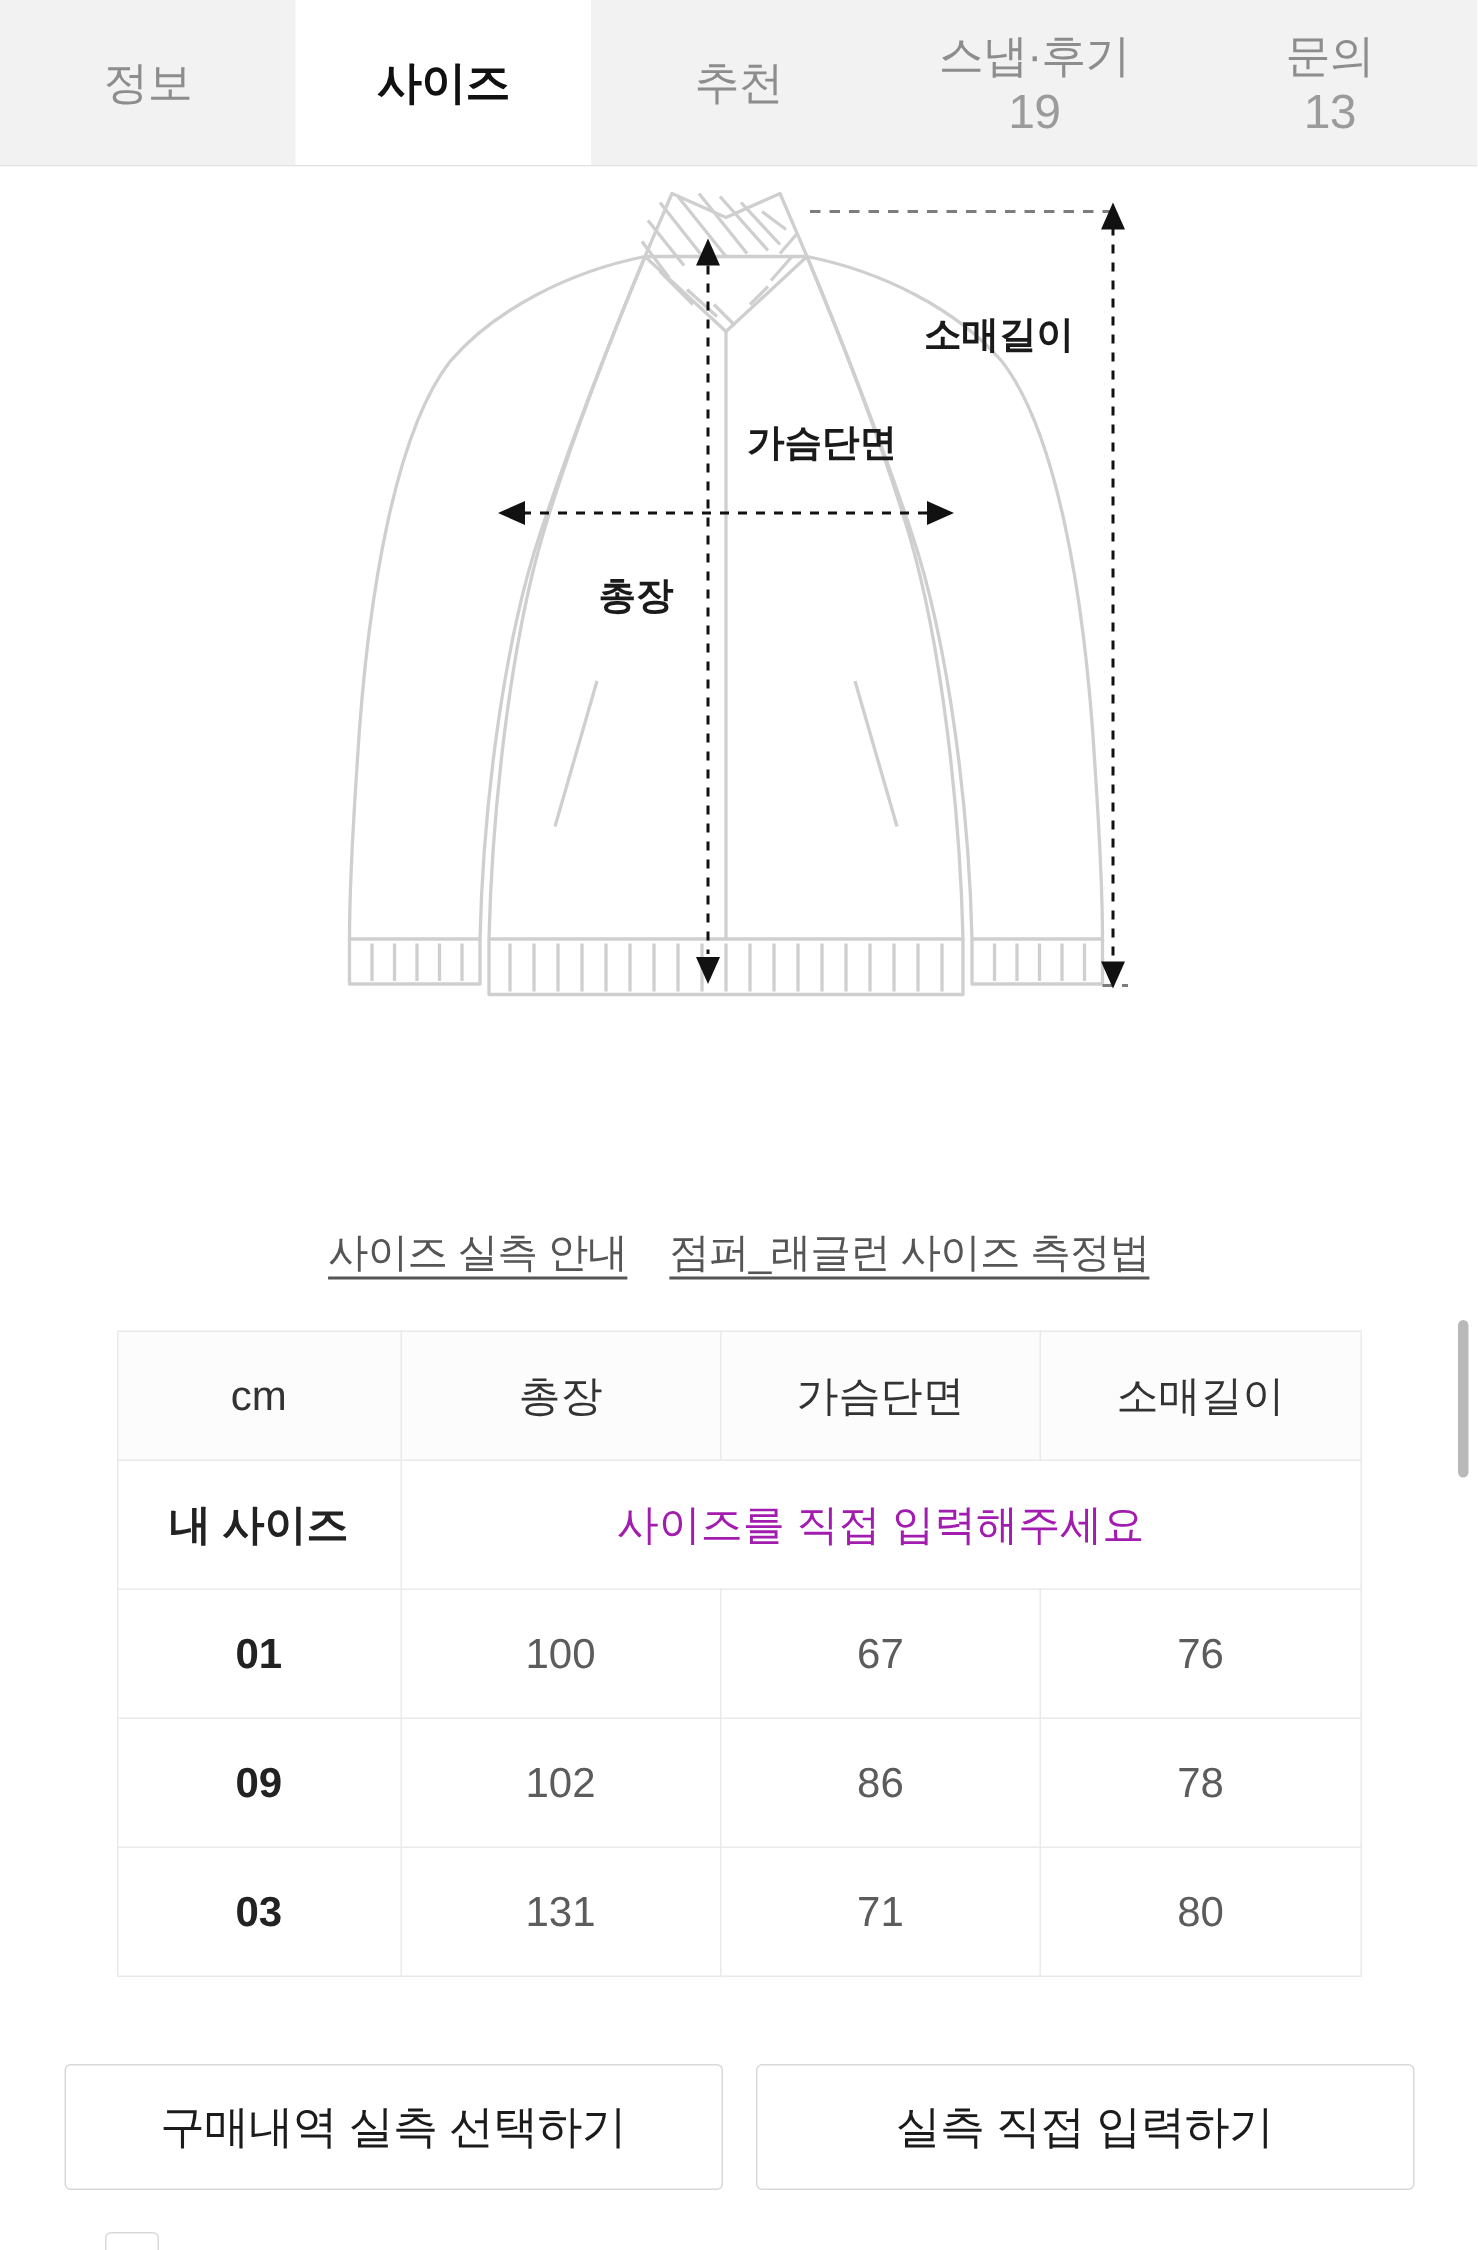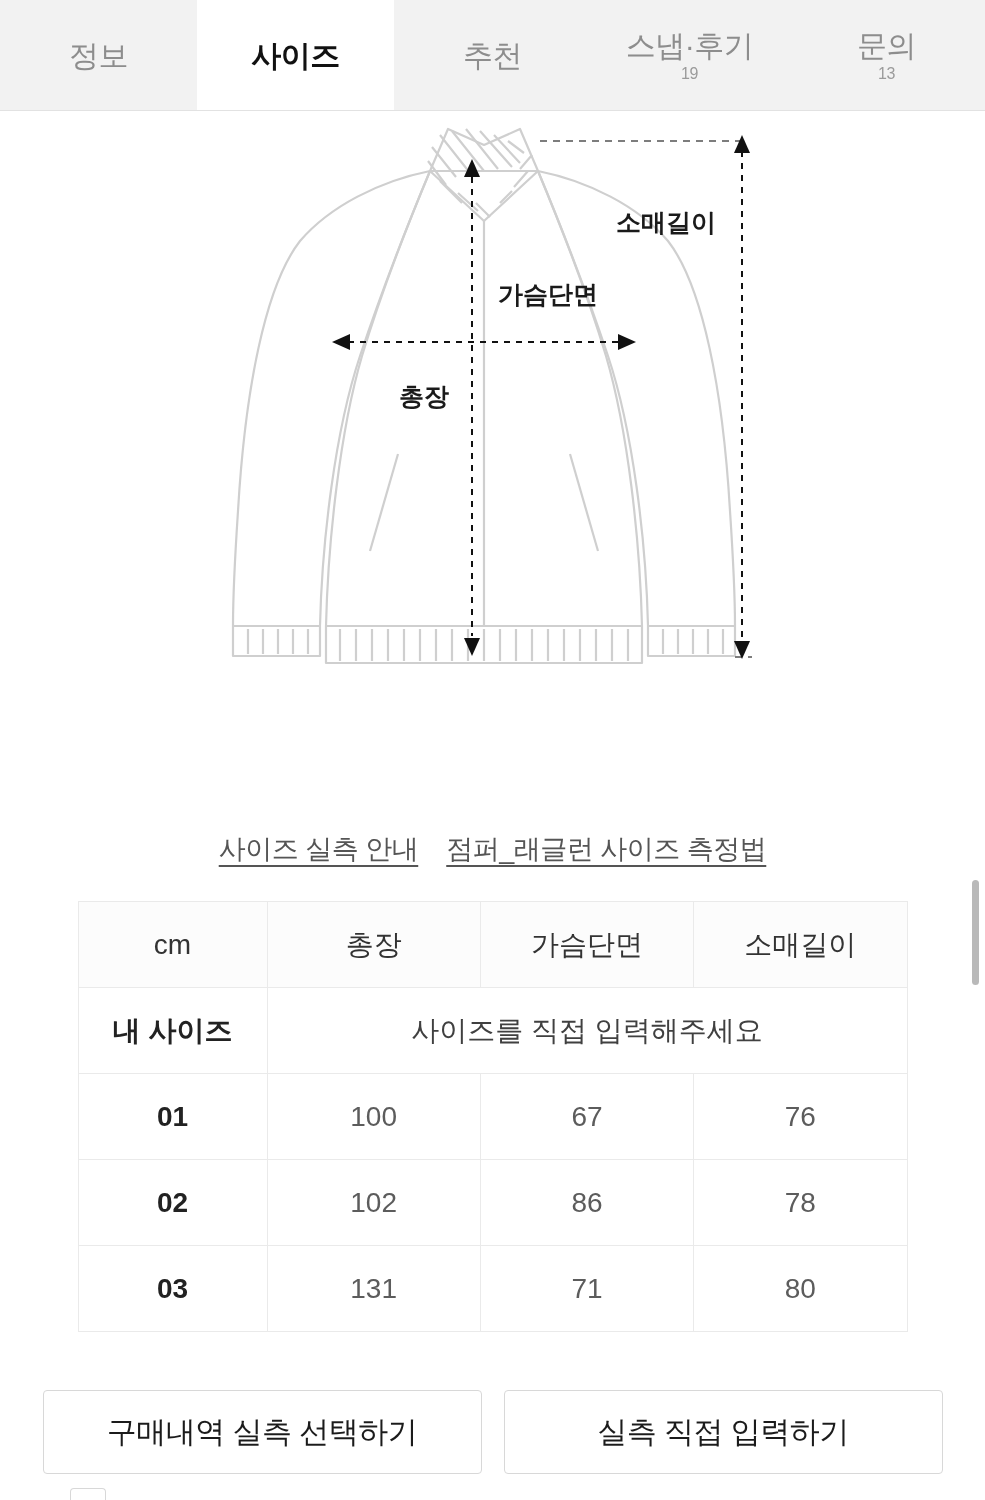--- a/index.html
+++ b/index.html
@@ -37,21 +37,21 @@
     cursor: pointer;
     background: #f2f2f2;
     box-sizing: border-box;
   }
   .tab.active {
     background: #ffffff;
     color: #111111;
     font-weight: bold;
   }
   .tab .count {
-    font-size: 16px;
+    font-size: 32px;
     color: #9b9b9b;
     margin-top: 4px;
     line-height: 1;
   }
   .tab .label {
     line-height: 1.1;
   }
 
   
   .diagram-wrap {
@@ -64,21 +64,21 @@
     display: block;
     margin: 0 auto;
   }
 
   
   .guide-links {
     display: flex;
     justify-content: center;
     align-items: center;
     gap: 28px;
-    margin-top: 20px;
+    margin-top: 6px;
     margin-bottom: 34px;
   }
   .guide-link {
     font-size: 27px;
     color: #555555;
     text-decoration: underline;
     text-underline-offset: 7px;
     cursor: pointer;
     letter-spacing: -0.5px;
   }
@@ -102,21 +102,21 @@
   .size-table thead th {
     color: #333333;
     background: #fcfcfc;
   }
   .size-table th.rowhead {
     color: #222222;
     font-weight: bold;
     background: #ffffff;
   }
   .size-table td.placeholder-cell {
-    color: #404040;
+    color: #a21caf;
     font-size: 28px;
   }
   .size-table .col-first { width: 186px; }
 
   
   .btn-row {
     display: flex;
     gap: 22px;
     width: 900px;
     margin: 58px auto 0 auto;
@@ -262,21 +262,21 @@
       <th class="rowhead">내 사이즈</th>
       <td class="placeholder-cell" colspan="3">사이즈를 직접 입력해주세요</td>
     </tr>
     <tr>
       <th class="rowhead">01</th>
       <td>100</td>
       <td>67</td>
       <td>76</td>
     </tr>
     <tr>
-      <th class="rowhead">02</th>
+      <th class="rowhead">09</th>
       <td>102</td>
       <td>86</td>
       <td>78</td>
     </tr>
     <tr>
       <th class="rowhead">03</th>
       <td>131</td>
       <td>71</td>
       <td>80</td>
     </tr>

